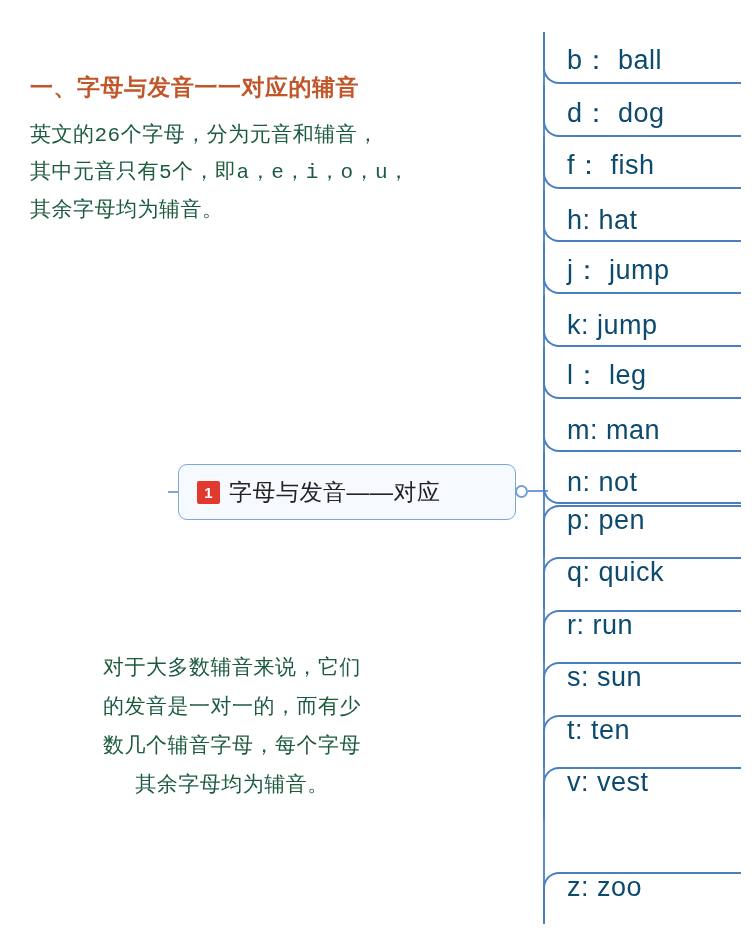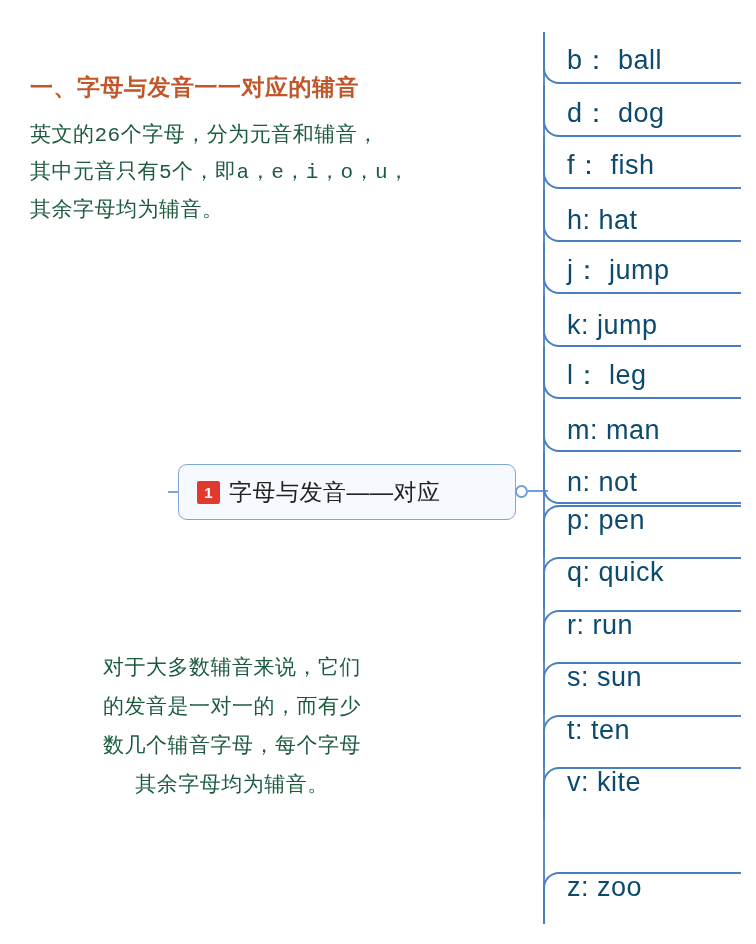--- a/index.html
+++ b/index.html
@@ -260,19 +260,19 @@
     <div class="branch up" style="top: 690.5px;">
       <div class="stem"></div>
       <div class="text">t: ten</div>
     </div>
     <div class="branch up" style="top: 638px;">
       <div class="stem"></div>
       <div class="text">s: sun</div>
     </div>
     <div class="branch up" style="top: 743px;">
       <div class="stem"></div>
-      <div class="text">v: kite</div>
+      <div class="text">v: vest</div>
     </div>
     <div class="branch up" style="top: 848px;">
       <div class="stem"></div>
       <div class="text">z: zoo</div>
     </div>
   </div>
 
 </body></html>

